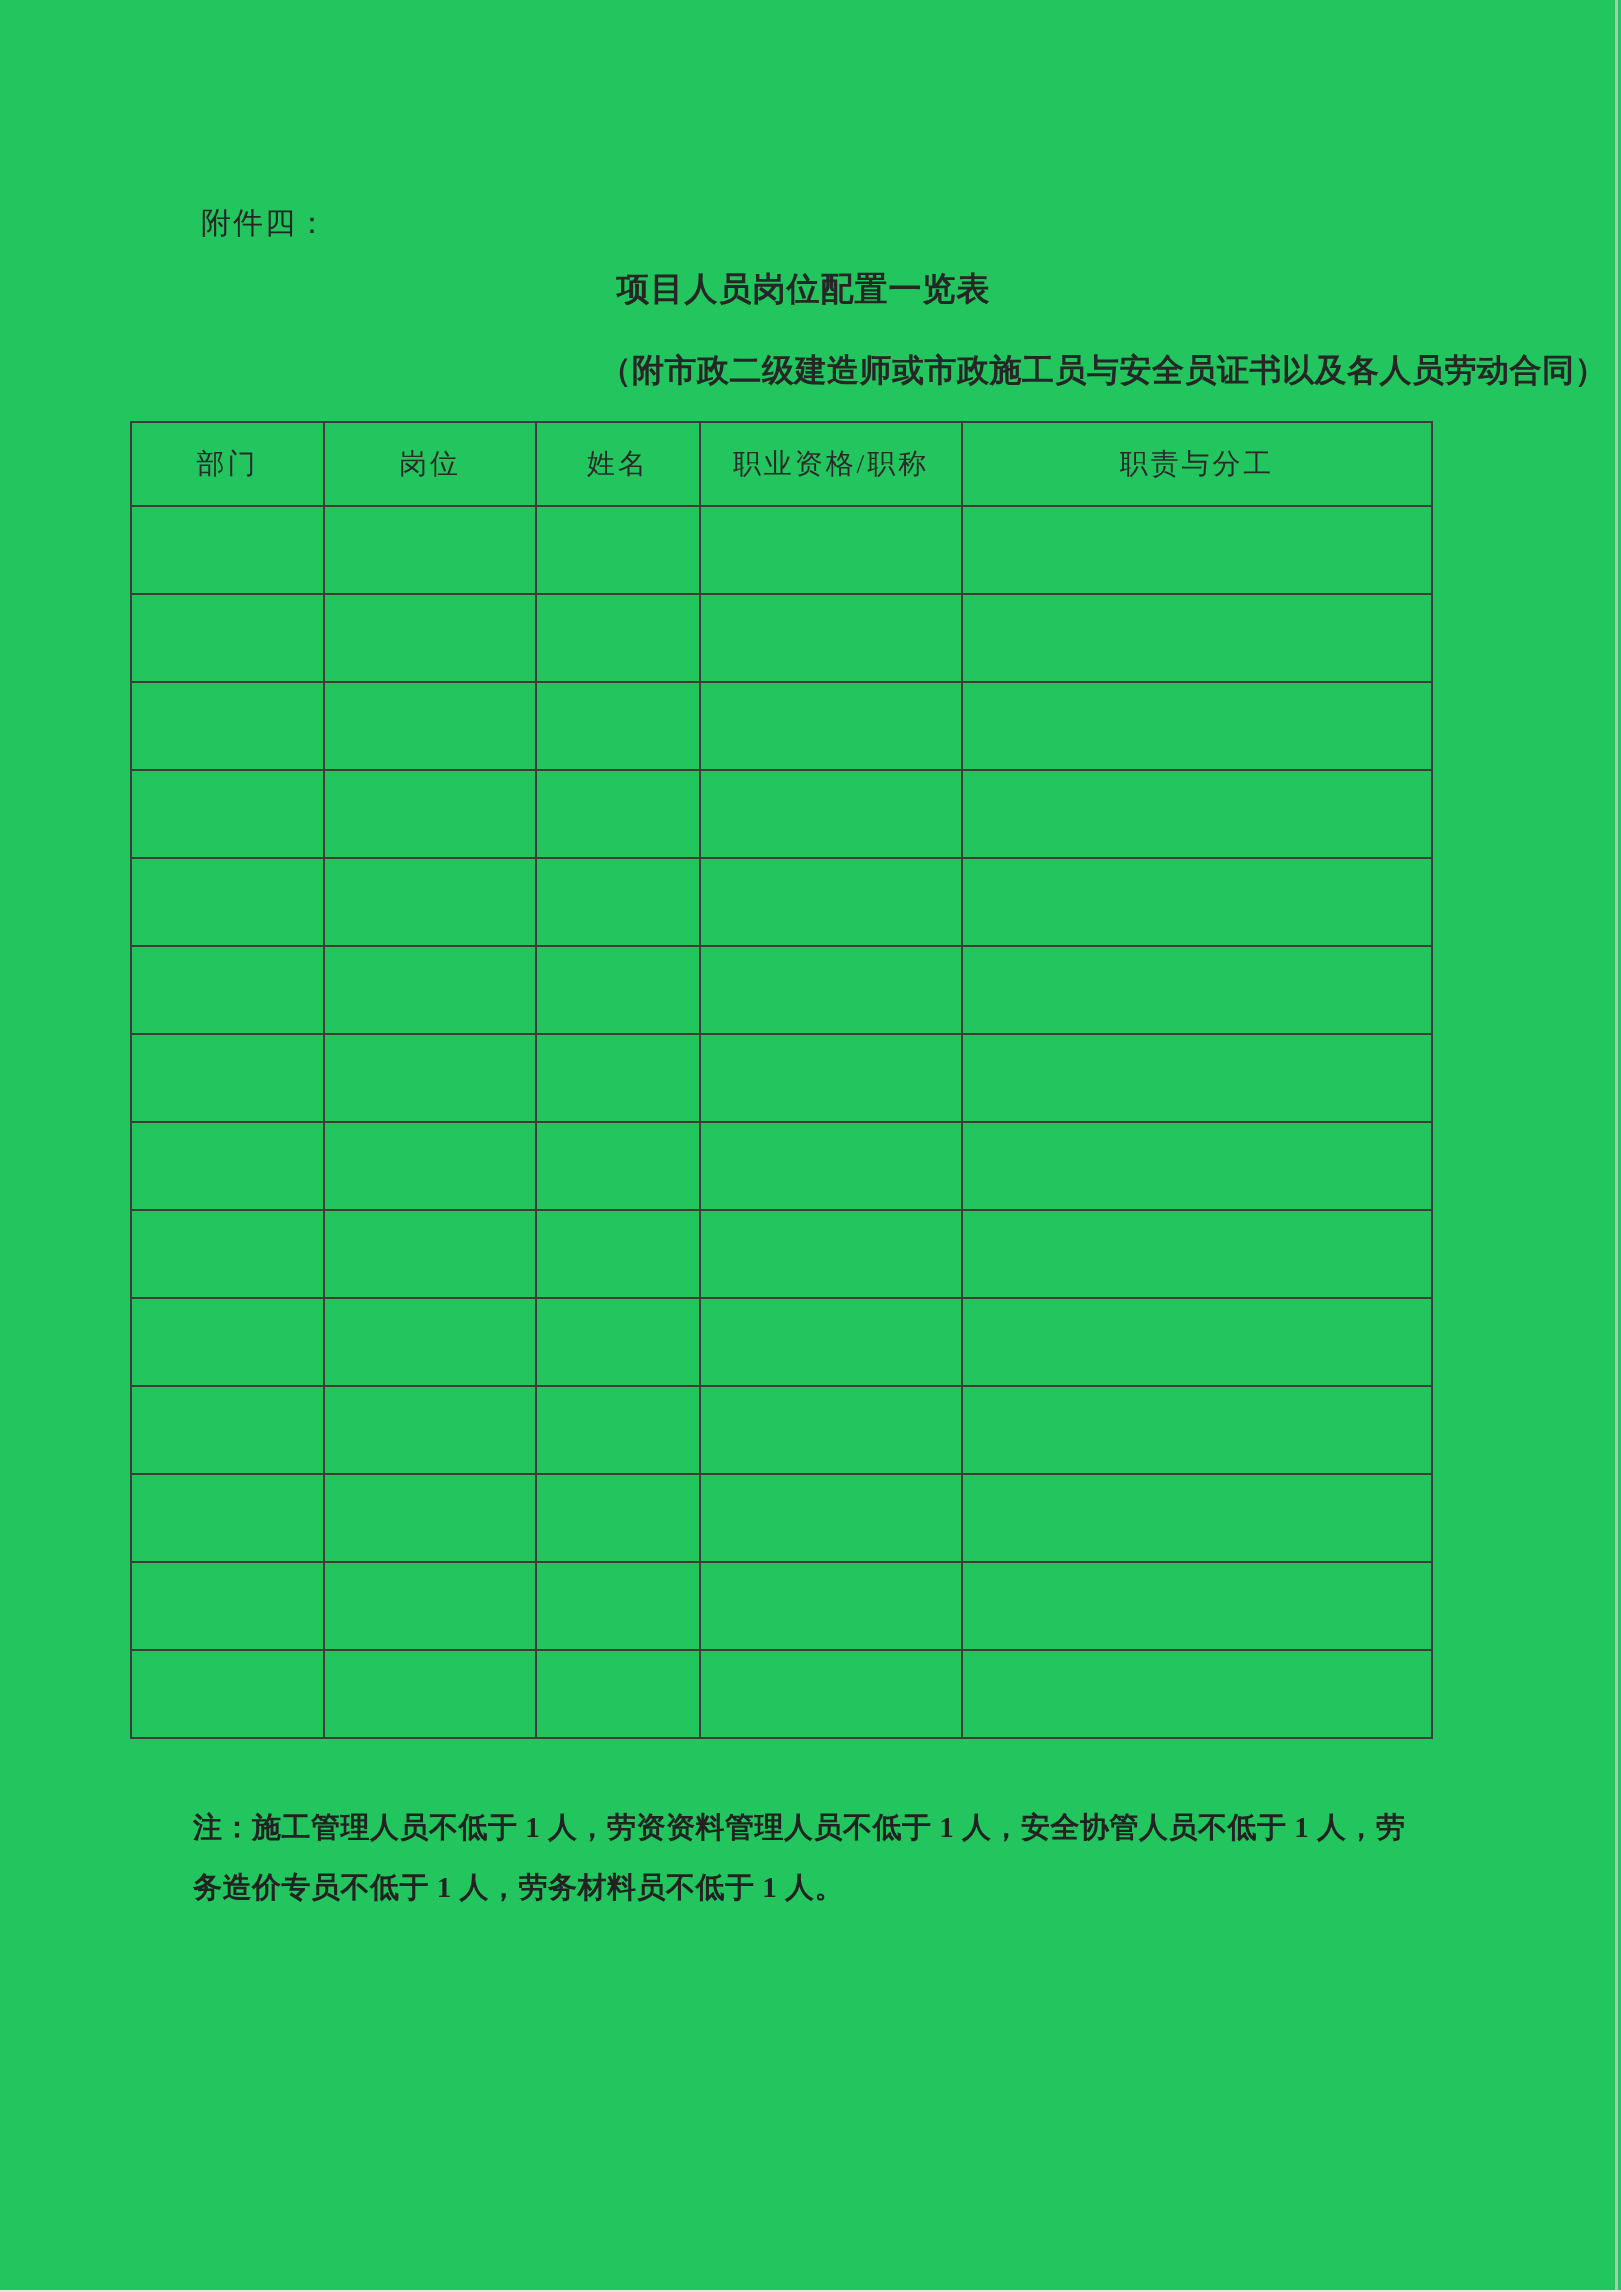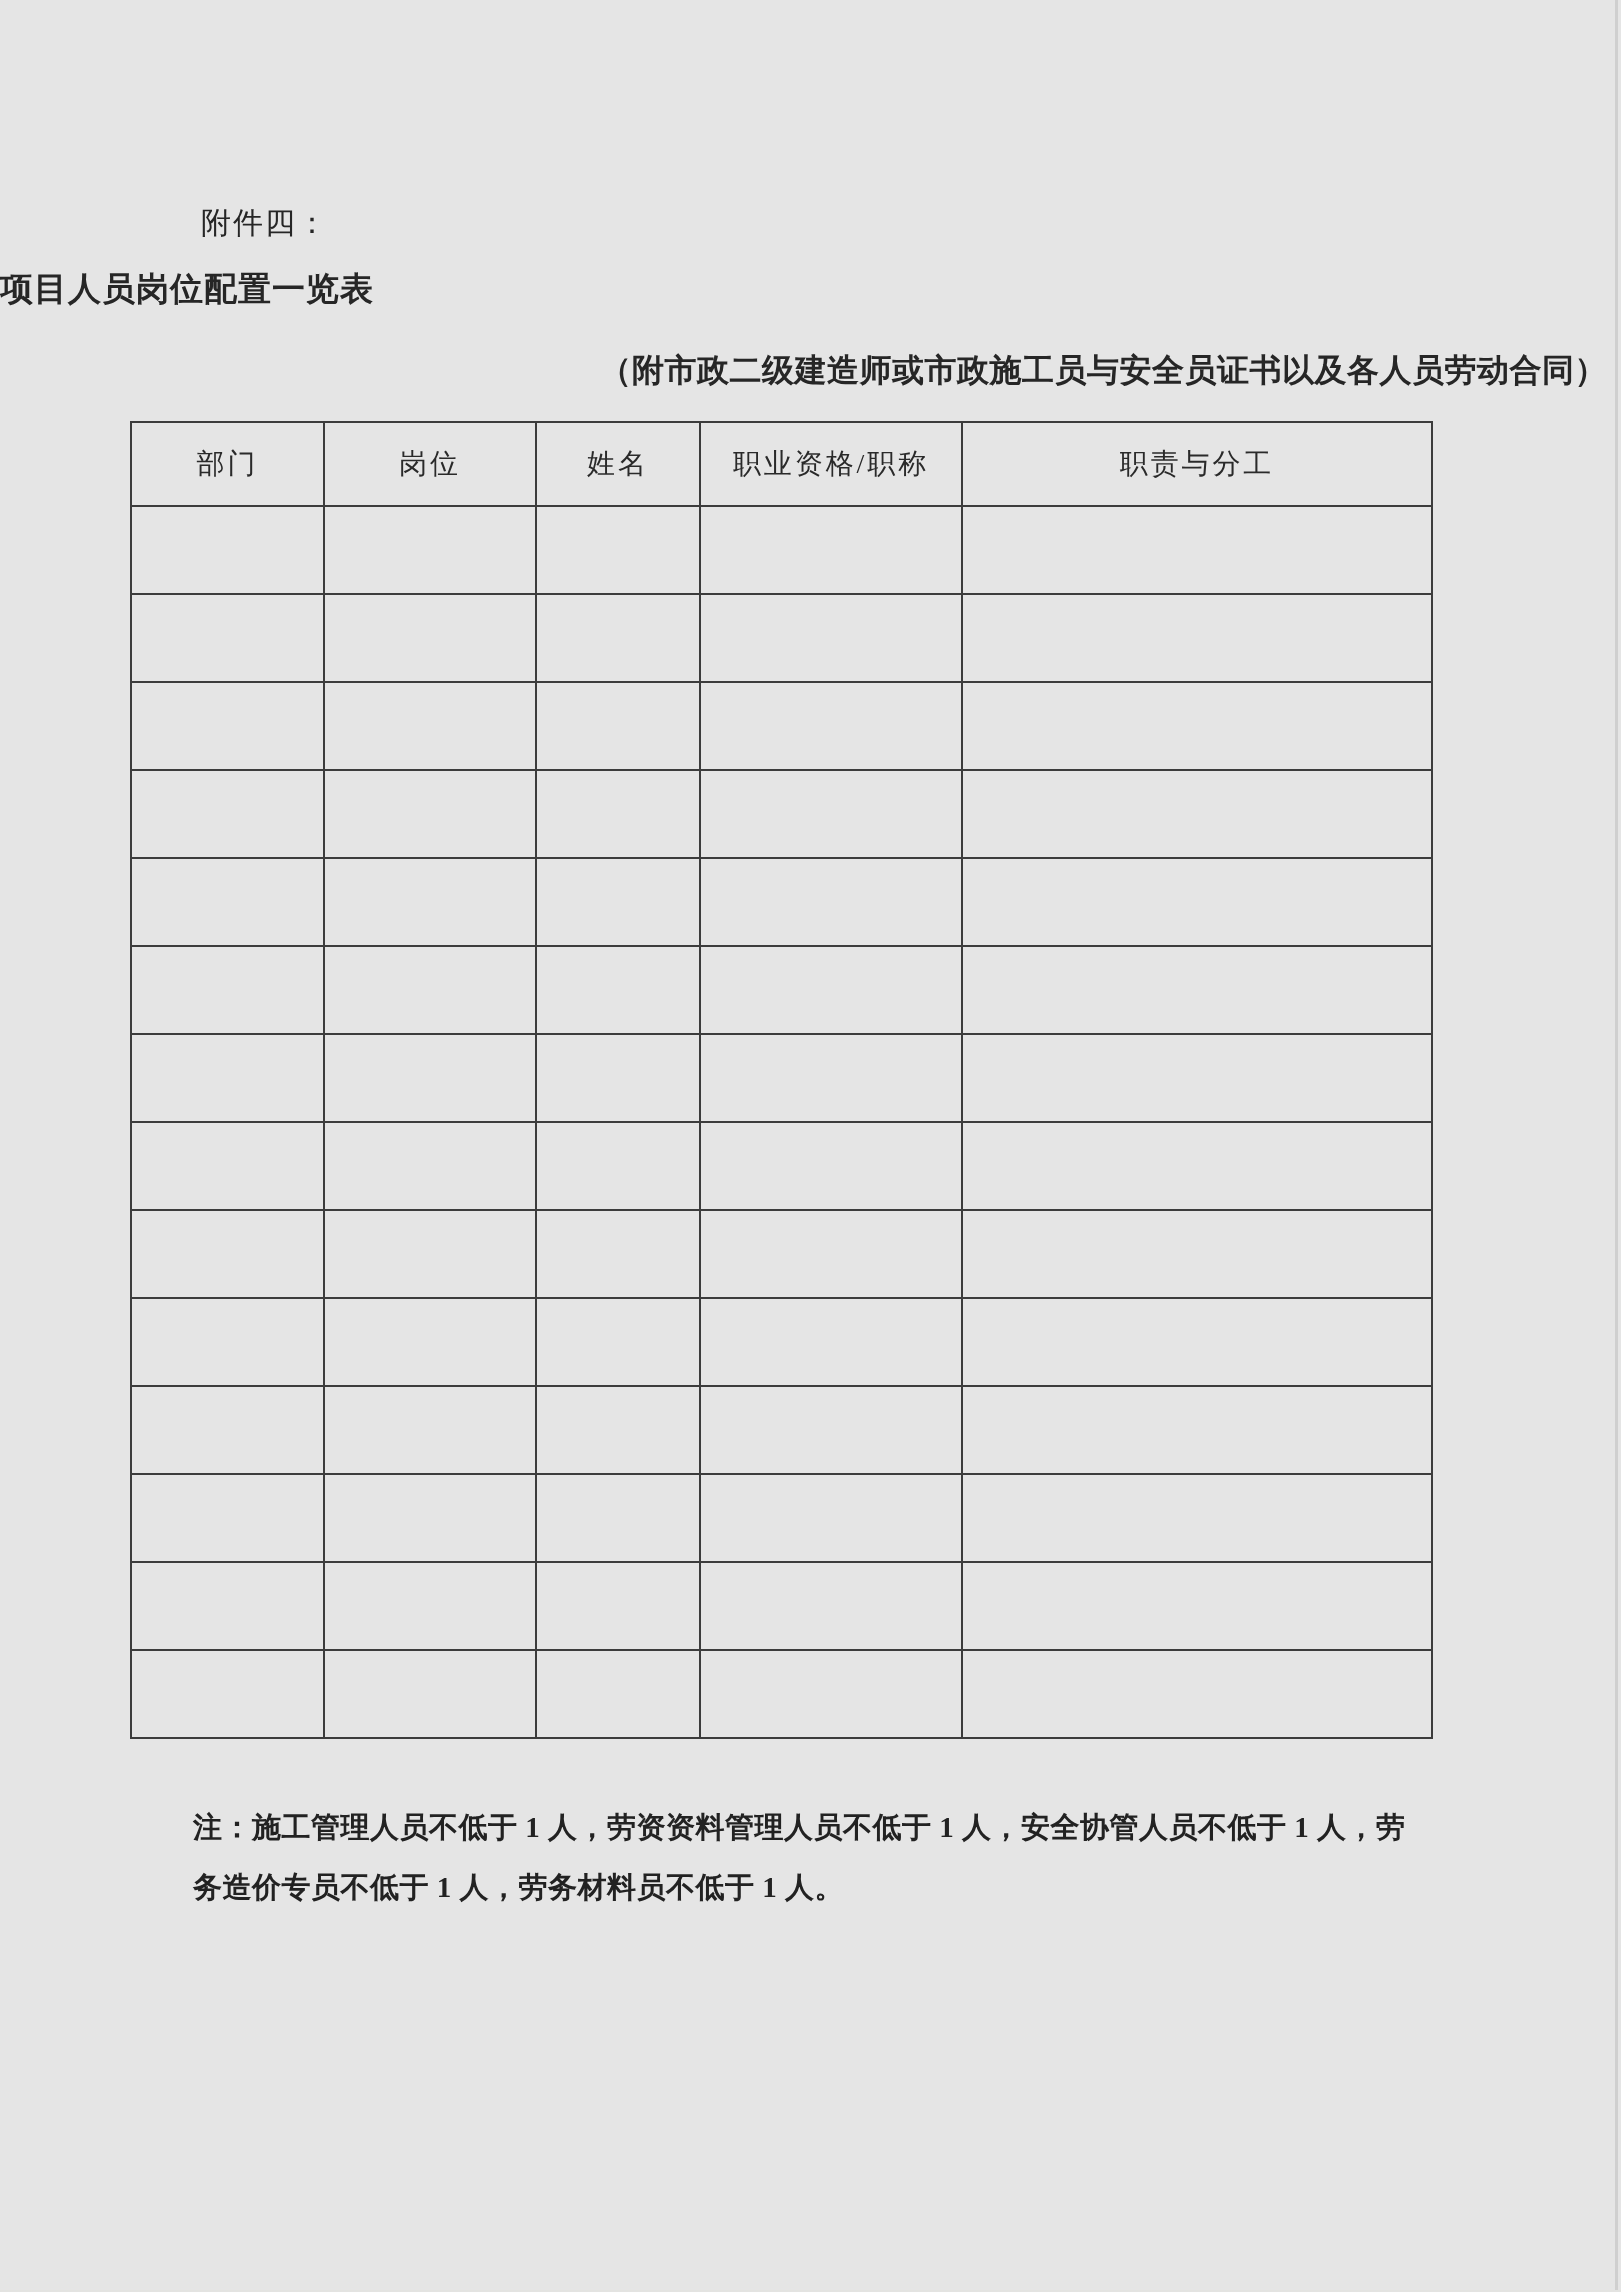--- a/index.html
+++ b/index.html
@@ -4,38 +4,39 @@
 <style>
   html, body {
     margin: 0;
     padding: 0;
     background: #ffffff;
   }
   .page {
     position: relative;
     width: 1621px;
     height: 2293px;
-    background: #e5e5e5;
+    background: #22c55e;
     overflow: hidden;
     font-family: "Liberation Serif", "DejaVu Serif", serif;
     color: #262626;
   }
   .attachment-label {
     position: absolute;
     left: 201px;
     top: 203px;
     font-size: 30px;
     letter-spacing: 2px;
     white-space: nowrap;
   }
   .doc-title {
     position: absolute;
     left: 0;
     top: 267px;
     width: 1607px;
+    text-align: center;
     font-size: 33px;
     font-weight: bold;
     letter-spacing: 1px;
     white-space: nowrap;
   }
   .doc-subtitle {
     position: absolute;
     left: 0;
     top: 349px;
     width: 1607px;

